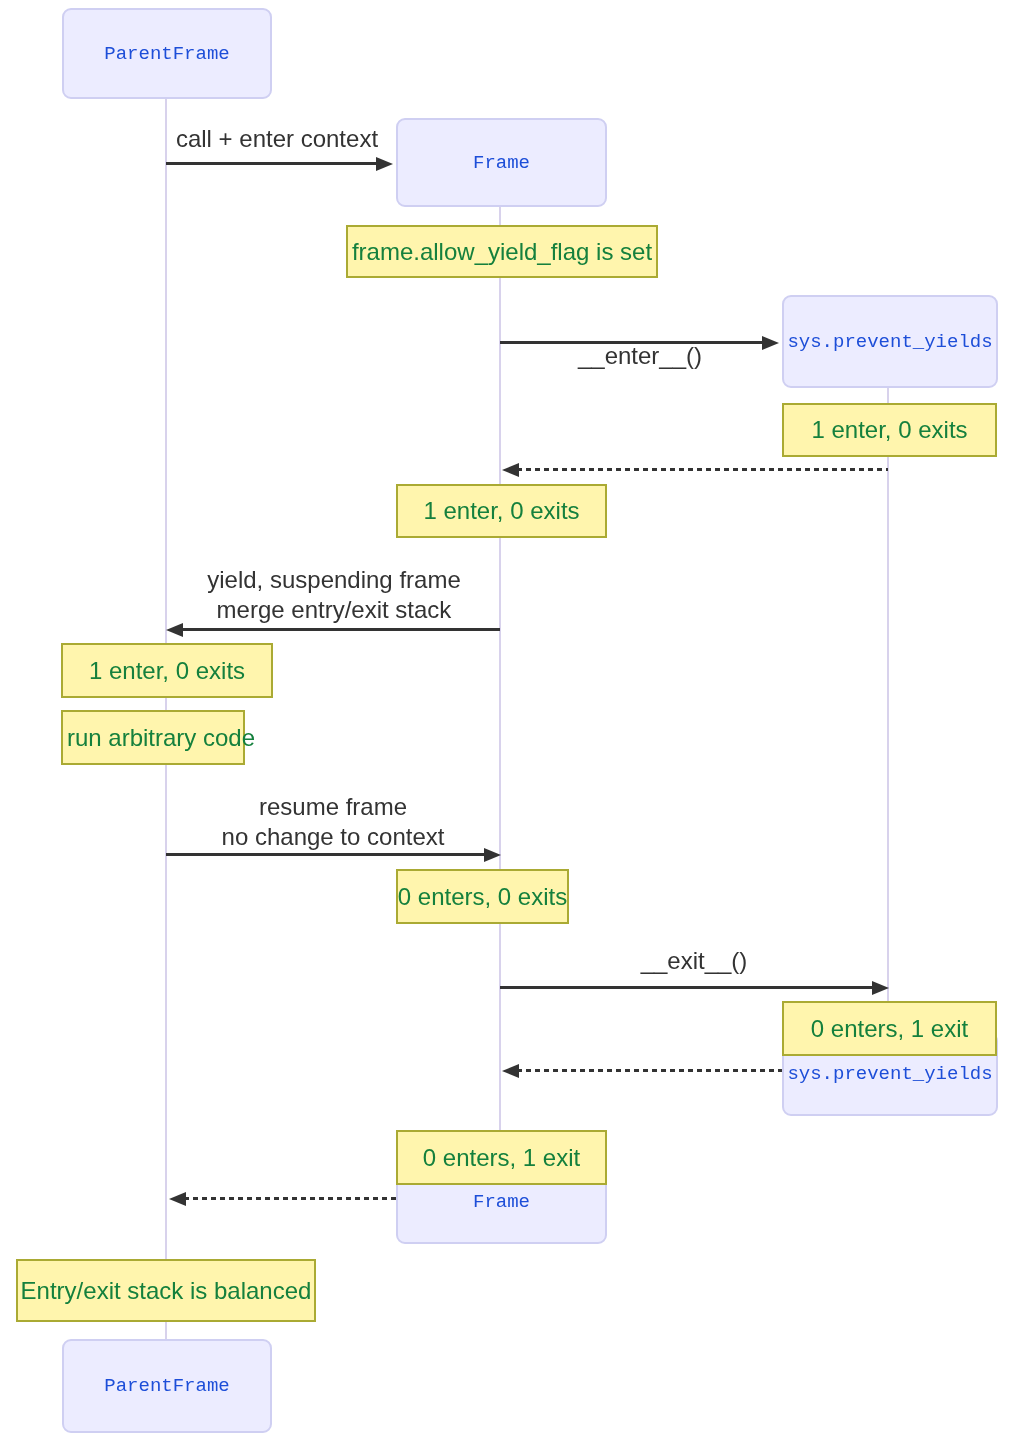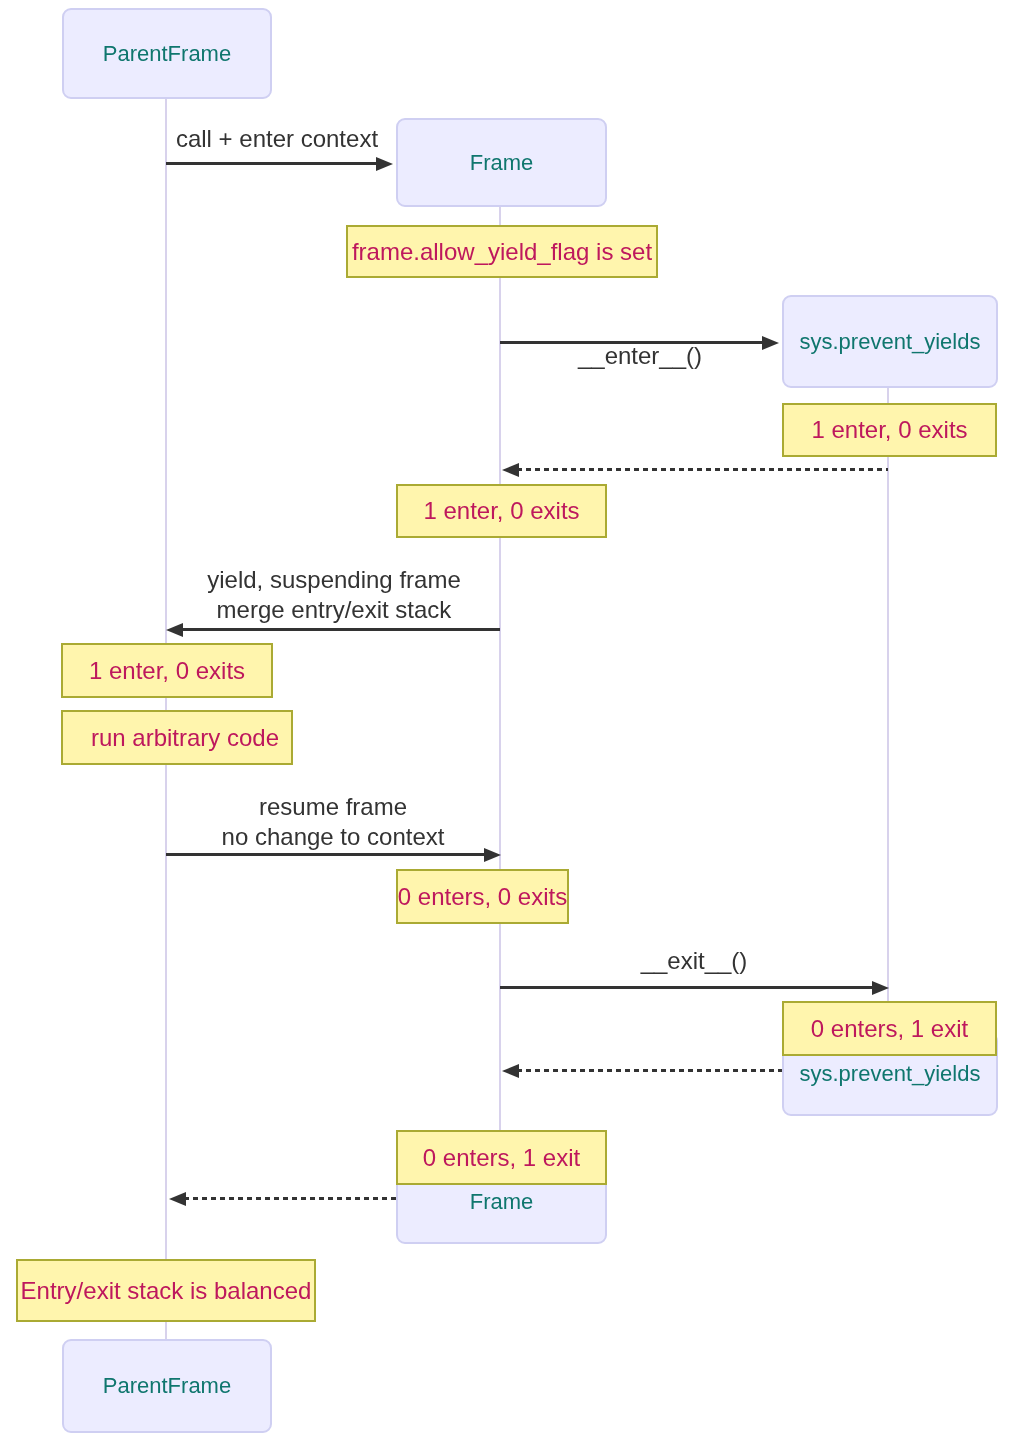--- a/index.html
+++ b/index.html
@@ -15,26 +15,26 @@
   .arrowhead{position:absolute;width:0;height:0;z-index:2;}
   .arrowhead.right{border-left:17px solid #333;border-top:7px solid transparent;border-bottom:7px solid transparent;}
   .arrowhead.left{border-right:17px solid #333;border-top:7px solid transparent;border-bottom:7px solid transparent;}
   .msg-label{
     position:absolute;transform:translateX(-50%);text-align:center;white-space:pre;
     font-size:24px;line-height:30px;color:#333;z-index:2;
   }
   .actor{
     position:absolute;background:#ECECFF;border:2px solid #cfcff2;border-radius:9px;
     display:flex;align-items:center;justify-content:center;
-    font-size:22px;color:#0f766e;z-index:3;box-sizing:border-box;text-align:center;
+    font-size:19px;color:#1d4ed8;z-index:3;box-sizing:border-box;text-align:center;font-family:Liberation Mono, monospace;
   }
   .note{
     position:absolute;background:#FFF5AD;border:2px solid #AAAA33;
     display:flex;align-items:center;justify-content:center;
-    font-size:24px;color:#be185d;z-index:4;box-sizing:border-box;text-align:center;white-space:pre;
+    font-size:24px;color:#15803d;z-index:4;box-sizing:border-box;text-align:center;white-space:pre;
   }
 </style>
 </head>
 <body>
 
 <div class="canvas">
 
   <div class="lifeline" style="left:165px;top:99px;height:1240px;"></div>
   <div class="lifeline" style="left:499px;top:207px;height:978px;"></div>
   <div class="lifeline" style="left:887px;top:388px;height:668px;"></div>
@@ -72,19 +72,19 @@
   <div class="actor" style="left:396px;top:118px;width:211px;height:89px;">Frame</div>
   <div class="actor" style="left:782px;top:295px;width:216px;height:93px;">sys.prevent_yields</div>
   <div class="actor" style="left:782px;top:1032px;width:216px;height:84px;">sys.prevent_yields</div>
   <div class="actor" style="left:396px;top:1160px;width:211px;height:84px;">Frame</div>
   <div class="actor" style="left:62px;top:1339px;width:210px;height:94px;">ParentFrame</div>
 
   <div class="note" style="left:346px;top:225px;width:312px;height:53px;">frame.allow_yield_flag is set</div>
   <div class="note" style="left:782px;top:403px;width:215px;height:54px;">1 enter, 0 exits</div>
   <div class="note" style="left:396px;top:484px;width:211px;height:54px;">1 enter, 0 exits</div>
   <div class="note" style="left:61px;top:643px;width:212px;height:55px;">1 enter, 0 exits</div>
-  <div class="note" style="left:61px;top:710px;width:232px;height:55px;padding-left:16px;">run arbitrary code</div>
+  <div class="note" style="left:61px;top:710px;width:184px;height:55px;padding-left:16px;">run arbitrary code</div>
   <div class="note" style="left:396px;top:869px;width:173px;height:55px;">0 enters, 0 exits</div>
   <div class="note" style="left:782px;top:1001px;width:215px;height:55px;">0 enters, 1 exit</div>
   <div class="note" style="left:396px;top:1130px;width:211px;height:55px;">0 enters, 1 exit</div>
   <div class="note" style="left:16px;top:1259px;width:300px;height:63px;">Entry/exit stack is balanced</div>
 
 </div>
 
 </body></html>

